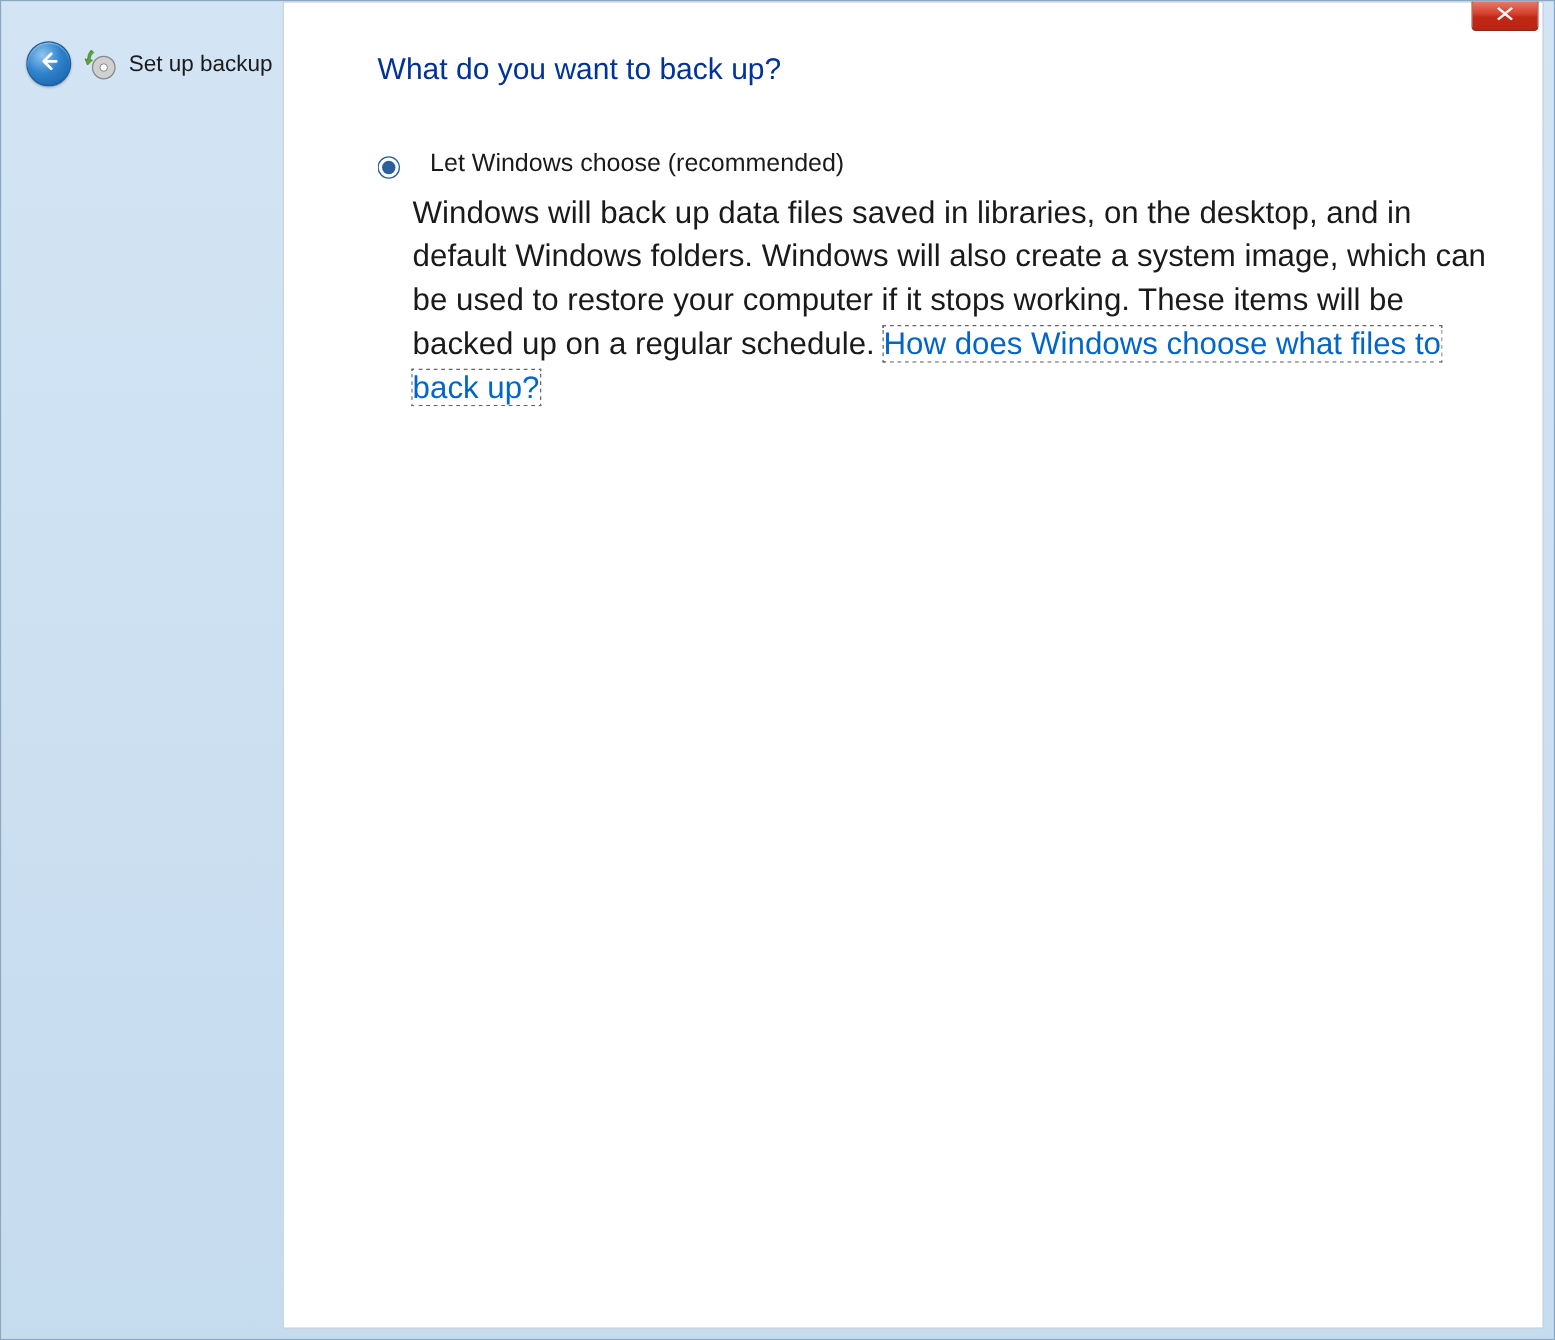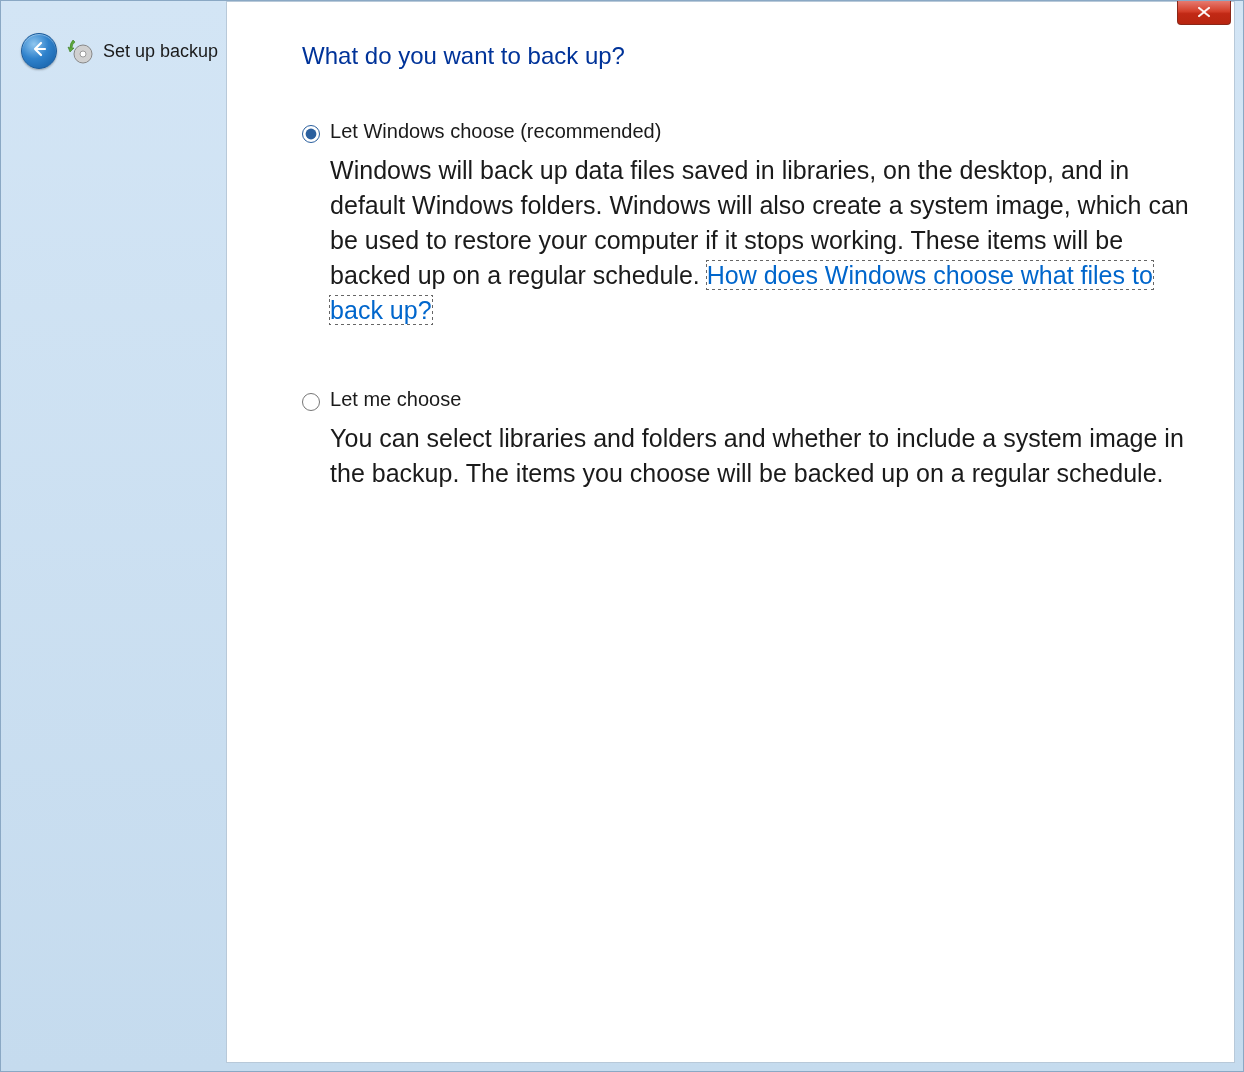--- a/index.html
+++ b/index.html
@@ -95,21 +95,21 @@
       color: #003399;
       font-weight: 400;
       margin-bottom: 50px;
     }
     .option-group {
       margin-bottom: 60px;
     }
     .option-row {
       display: flex;
       align-items: flex-end;
-      gap: 10px;
+      gap: 24px;
       margin-bottom: 10px;
       margin-top: 26px;
     }
     .radio-input {
       width: 18px;
       height: 18px;
       margin-top: 4px;
       cursor: pointer;
       accent-color: #2a5f9e;
     }
@@ -200,25 +200,18 @@
       <div class="option-group">
         <div class="option-row">
           <input type="radio" name="backup-choice" class="radio-input" id="opt1" checked="" style="">
           <label for="opt1" class="option-label">Let Windows choose (recommended)</label>
         </div>
         <div class="option-description">
           <span>Windows will back up data files saved in libraries, on the desktop, and in default Windows folders. Windows will also create a system image, which can be used to restore your computer if it stops working. These items will be backed up on a regular schedule. </span><a href="#" class="help-link">How does Windows choose what files to back up?</a>
         </div>
       </div>
 
-      <div class="option-group">
-        <div class="option-row">
-          <input type="radio" name="backup-choice" class="radio-input" id="opt2" style="">
-          <label for="opt2" class="option-label">Let me choose</label>
-        </div>
-        <div class="option-description">You can select libraries and folders and whether to include a system image in the backup. The items you choose will be backed up on a regular schedule.</div>
-      </div>
 
     </div>
 
   </div>
 
 </div>
 
 </body></html>

